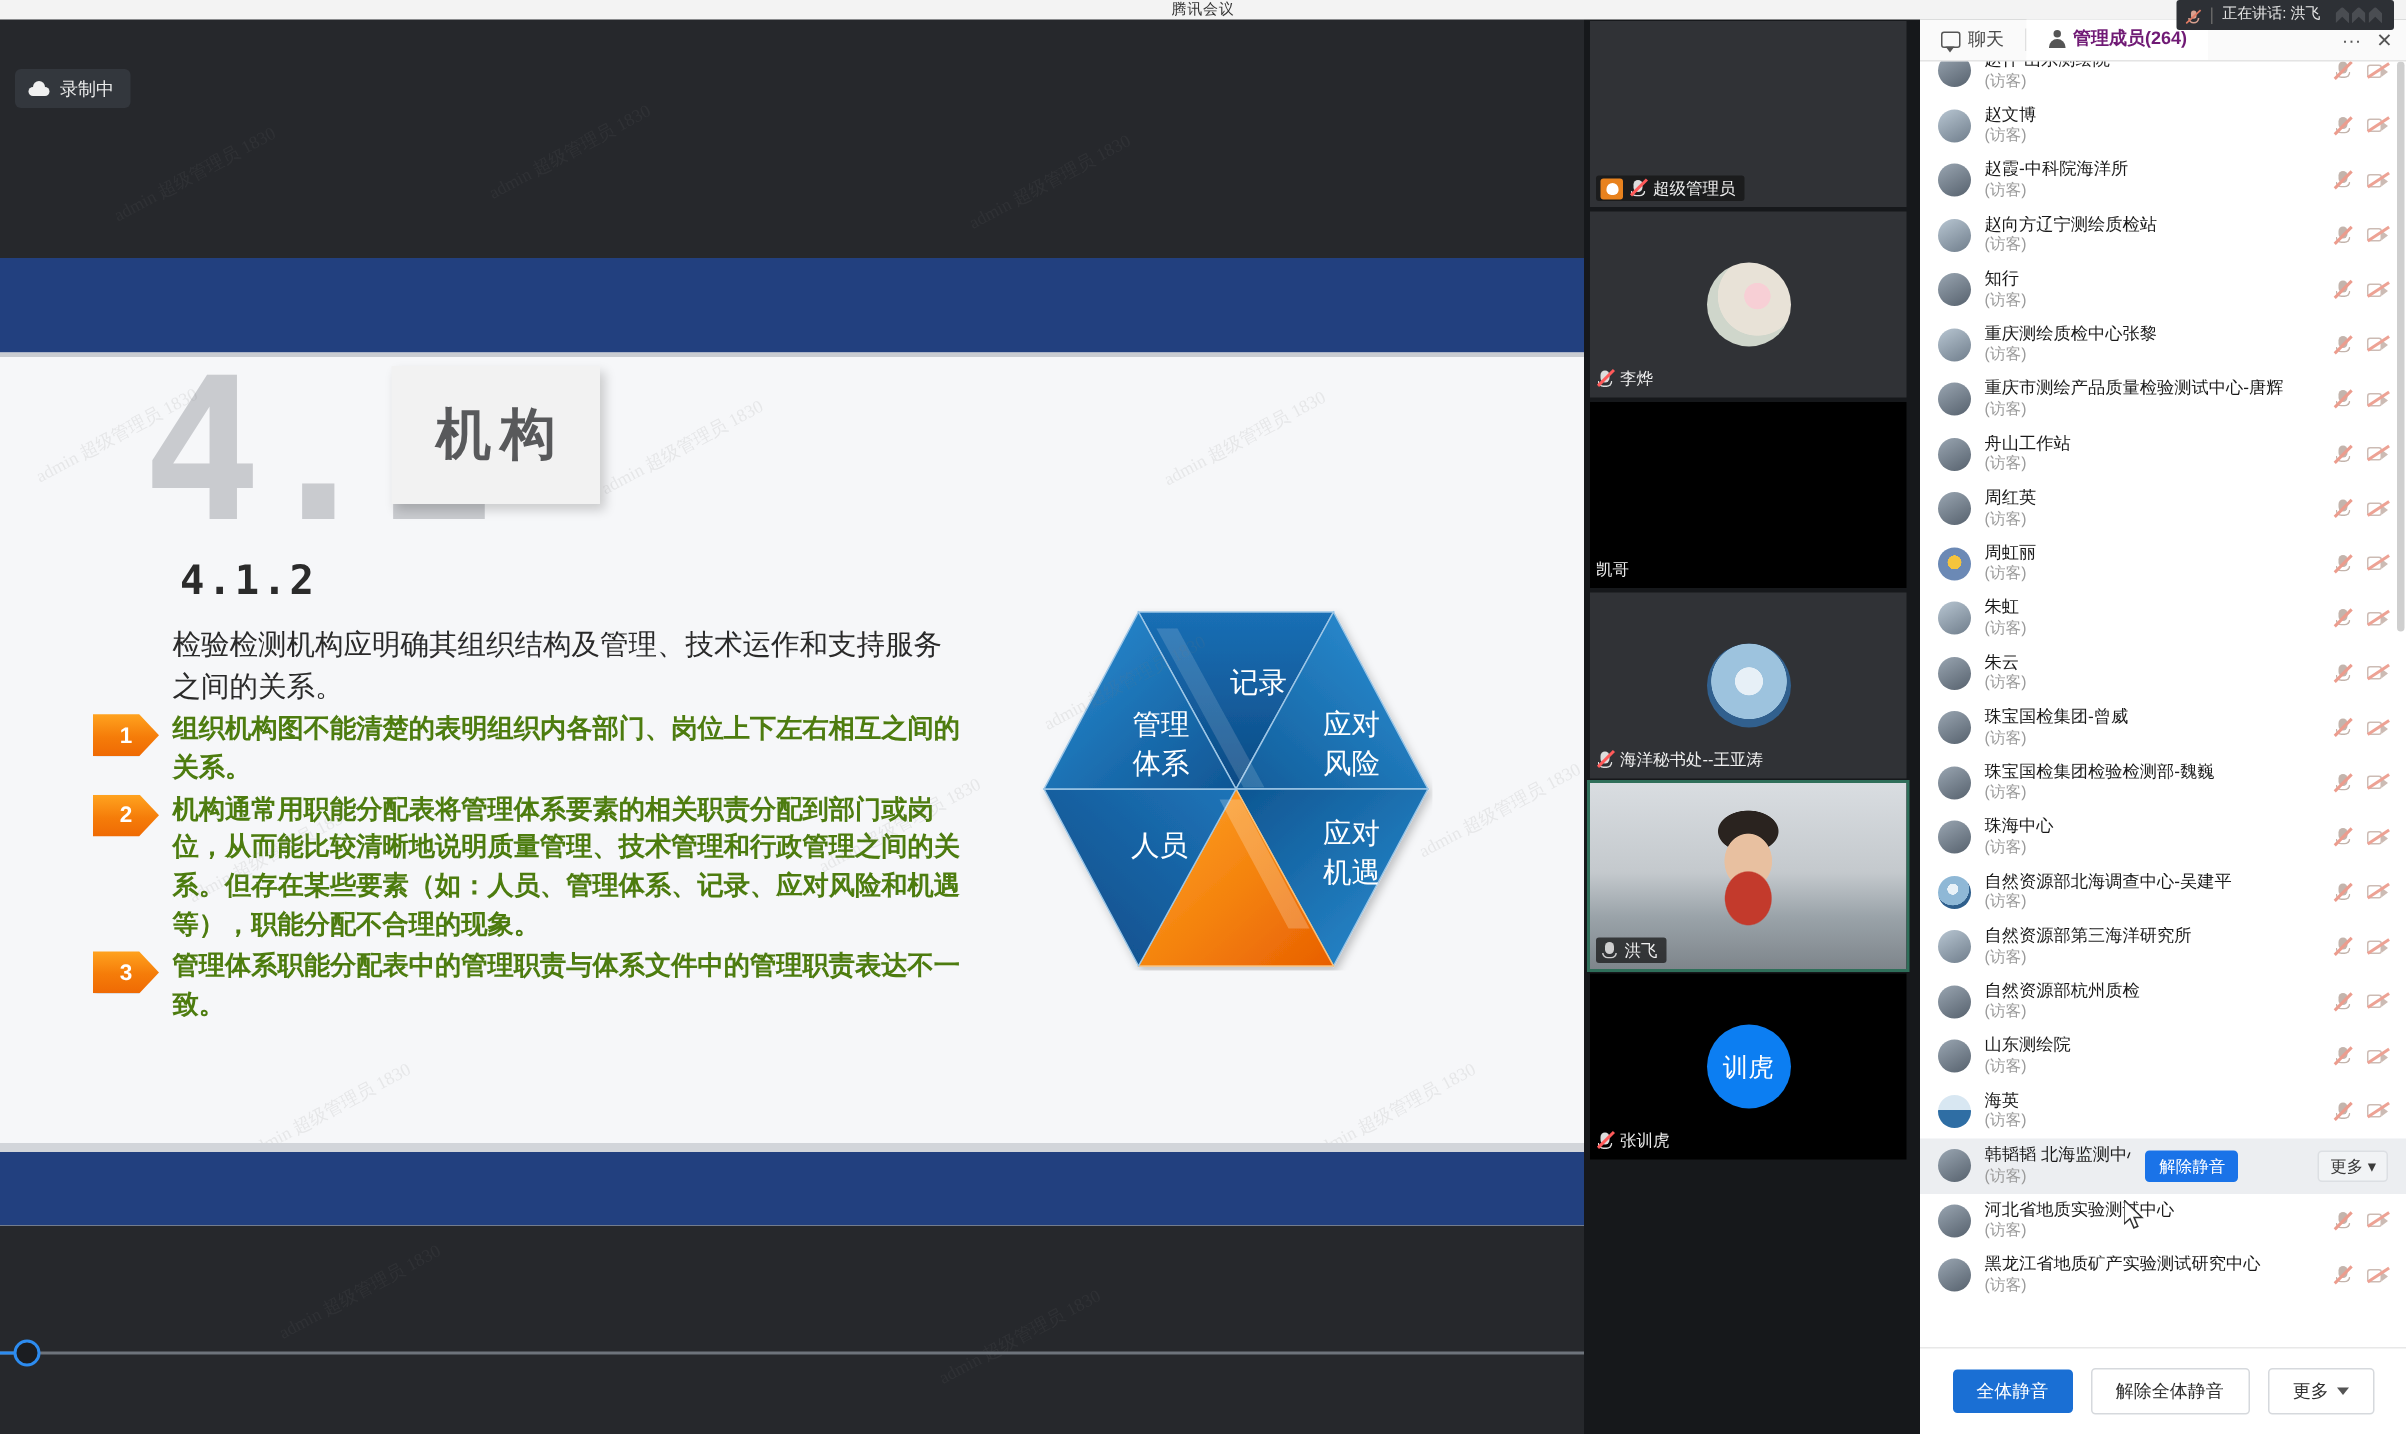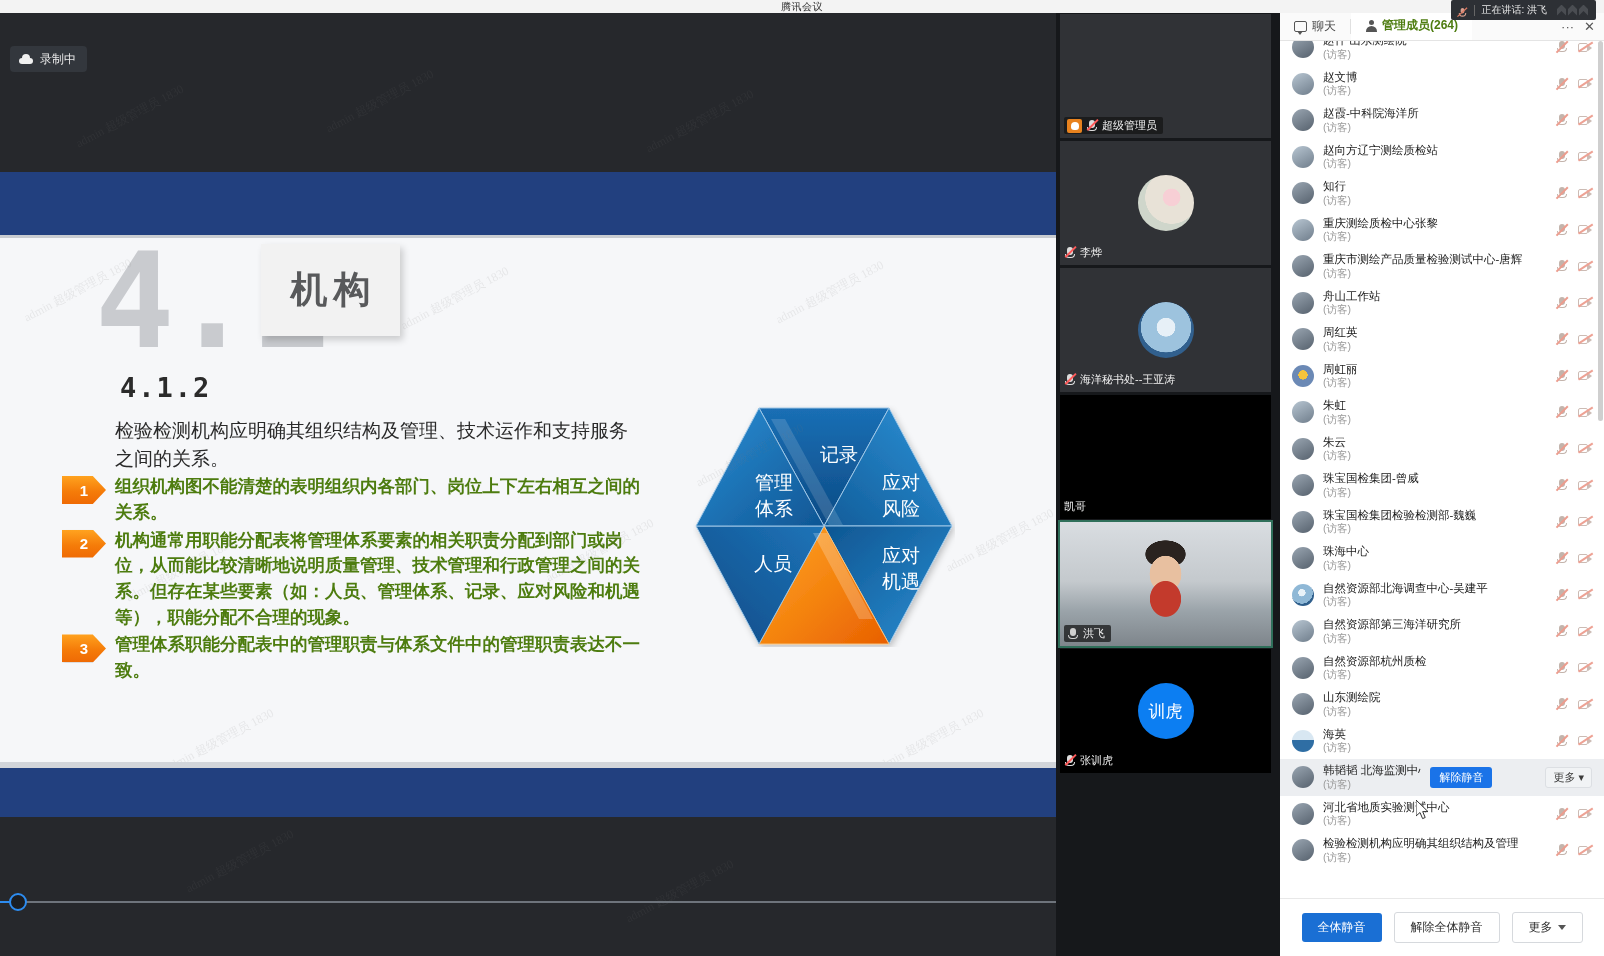--- a/index.html
+++ b/index.html
@@ -198,21 +198,21 @@
   }
   .panel-tabs {
     height:28px; display:flex; align-items:stretch;
     border-bottom:1px solid #e4e4e4; background:#fafafa;
     font-size:12px; color:#333; flex:0 0 auto;
   }
   .ptab {
     display:flex; align-items:center; gap:5px; padding:0 14px;
     cursor:default; color:#4a4a4a;
   }
-  .ptab.active { background:#fff; color:#4d7c0f; font-weight:700;
+  .ptab.active { background:#fff; color:#701a75; font-weight:700;
     border-bottom:2px solid #fff; }
   .ptab-sep { width:1px; background:#e0e0e0; margin:6px 0; }
   .panel-tools { margin-left:auto; display:flex; align-items:center; gap:10px; padding-right:9px; color:#555; font-size:13px; }
   .chat-ico { width:13px;height:11px;border:1.4px solid #555;border-radius:2px; position:relative; }
   .chat-ico::after{content:"";position:absolute;left:2px;bottom:-4px;border-left:3px solid transparent;border-right:3px solid transparent;border-top:4px solid #555;}
   .user-ico { width:12px;height:12px;position:relative; }
   .user-ico::before{content:"";position:absolute;left:3.5px;top:0;width:5px;height:5px;border-radius:50%;background:#555;}
   .user-ico::after{content:"";position:absolute;left:0.5px;top:6px;width:11px;height:6px;border-radius:6px 6px 0 0;background:#555;}
 
   .searchwrap { padding:7px 11px 6px 11px; flex:0 0 auto; }
@@ -447,38 +447,38 @@
       <div class="namebar nobg">
         <span class="mic-off">
             <span class="body"></span>
             <span class="base"></span>
             <span class="slash"></span>
           </span>
         <span>李烨</span>
       </div>
     </div>
 
+    <div class="vtile dark">
+      <div class="namebar nobg">
+        <span>凯哥</span>
+      </div>
+    </div>
+
     <div class="vtile">
       <div class="avatar ph-ocean"></div>
       <div class="namebar nobg">
         <span class="mic-off">
             <span class="body"></span>
             <span class="base"></span>
             <span class="slash"></span>
           </span>
         <span>海洋秘书处--王亚涛</span>
       </div>
     </div>
 
-    <div class="vtile dark">
-      <div class="namebar nobg">
-        <span>凯哥</span>
-      </div>
-    </div>
-
     <div class="vtile active">
       <div class="speaker-img"></div>
       <div class="namebar">
         <span class="mic-off mic-on">
             <span class="body"></span>
             <span class="base"></span>
           </span>
         <span>洪飞</span>
       </div>
     </div>
@@ -927,21 +927,21 @@
             <span class="cam-red">
               <span class="box"></span>
               <span class="tri"></span>
               <span class="s"></span>
             </span>
           </div>
         </div>
         <div class="mrow">
           <div class="mavatar" style="background: linear-gradient(150deg, rgb(154, 166, 178), rgb(86, 97, 109));"></div>
           <div class="mname">
-            <div class="n">检验检测机构应明确其组织结构及管理</div>
+            <div class="n">黑龙江省地质矿产实验测试研究中心</div>
             <div class="r">(访客)</div>
           </div>
           <div class="mctl">
             <span class="mic-red">
               <span class="b"></span>
               <span class="c"></span>
               <span class="s"></span>
             </span>
             <span class="cam-red">
               <span class="box"></span>

